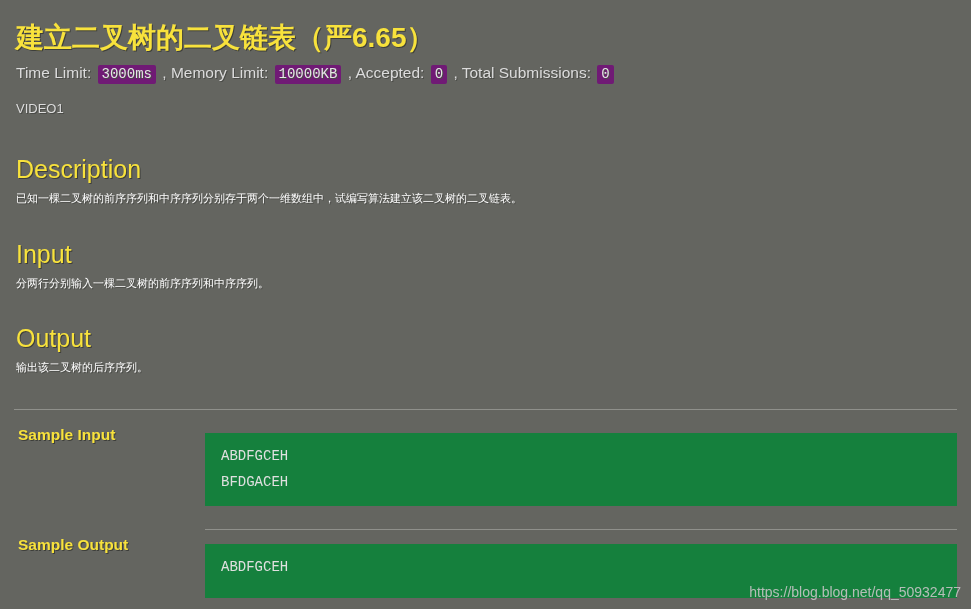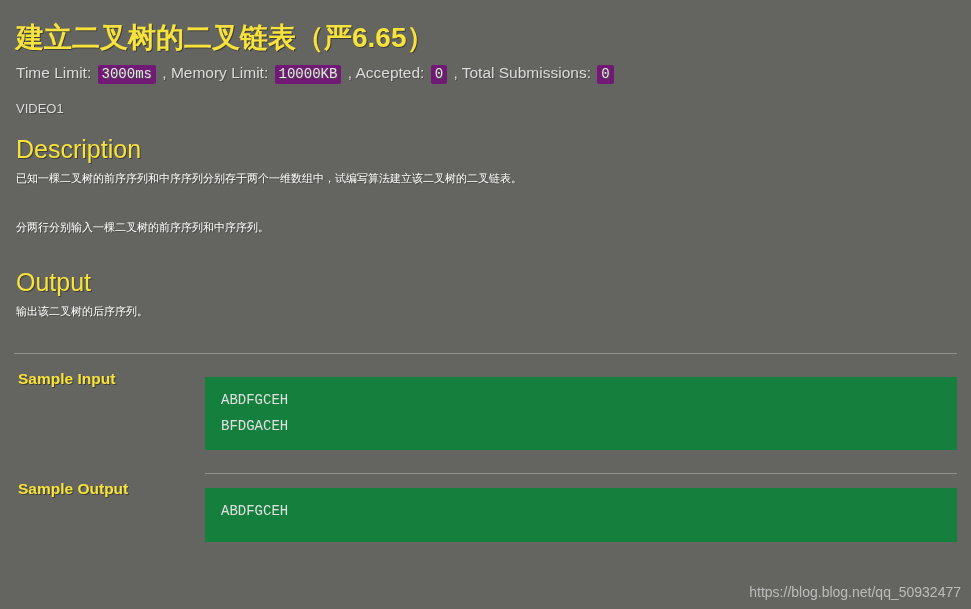--- a/index.html
+++ b/index.html
@@ -69,21 +69,21 @@
     line-height: 1.2;
     text-shadow: 1px 1px 0 #3d3e3a;
   }
   .section-body {
     font-size: 11px;
     color: #ffffff;
     line-height: 1.5;
     margin: 6px 0 0 0;
     text-shadow: 1px 1px 0 #4a4b47;
   }
-  #description-section { margin-top: 18px; }
+  #description-section { margin-top: 38px; }
   #input-section { margin-top: 32px; }
   #output-section { margin-top: 32px; }
 
   
   .samples {
     margin-top: 33px;
     border-top: 1px solid #8f908b;
     padding-top: 0;
   }
   .sample-row {
@@ -157,20 +157,21 @@
   </div>
 
   <div class="videolink">VIDEO1</div>
 
   <div class="section" id="description-section">
     <h2 class="section-heading">Description</h2>
     <p class="section-body">已知一棵二叉树的前序序列和中序序列分别存于两个一维数组中，试编写算法建立该二叉树的二叉链表。</p>
   </div>
 
   <div class="section" id="input-section">
+    <h2 class="section-heading">Input</h2>
     <p class="section-body">分两行分别输入一棵二叉树的前序序列和中序序列。</p>
   </div>
 
   <div class="section" id="output-section">
     <h2 class="section-heading">Output</h2>
     <p class="section-body">输出该二叉树的后序序列。</p>
   </div>
 
   <div class="samples">
 

